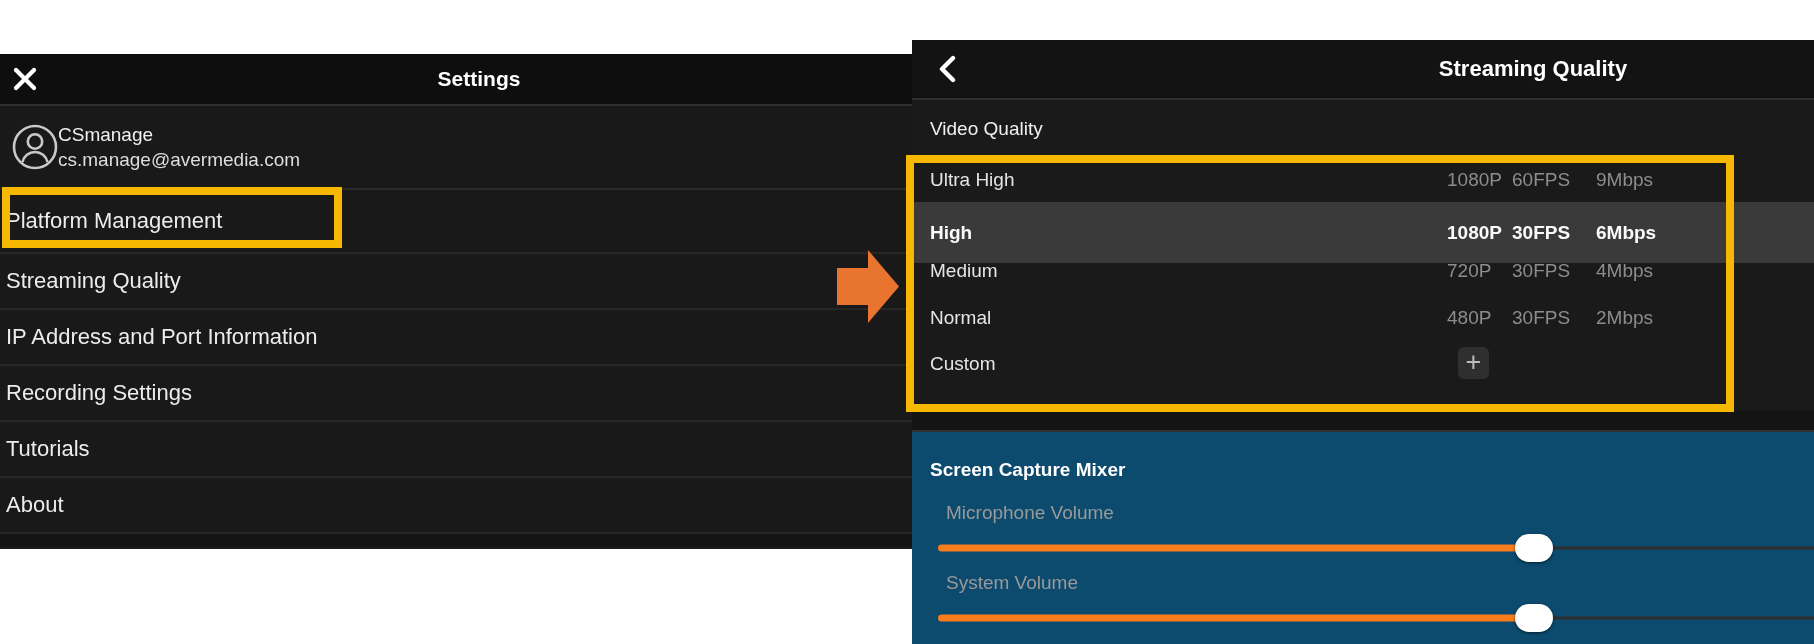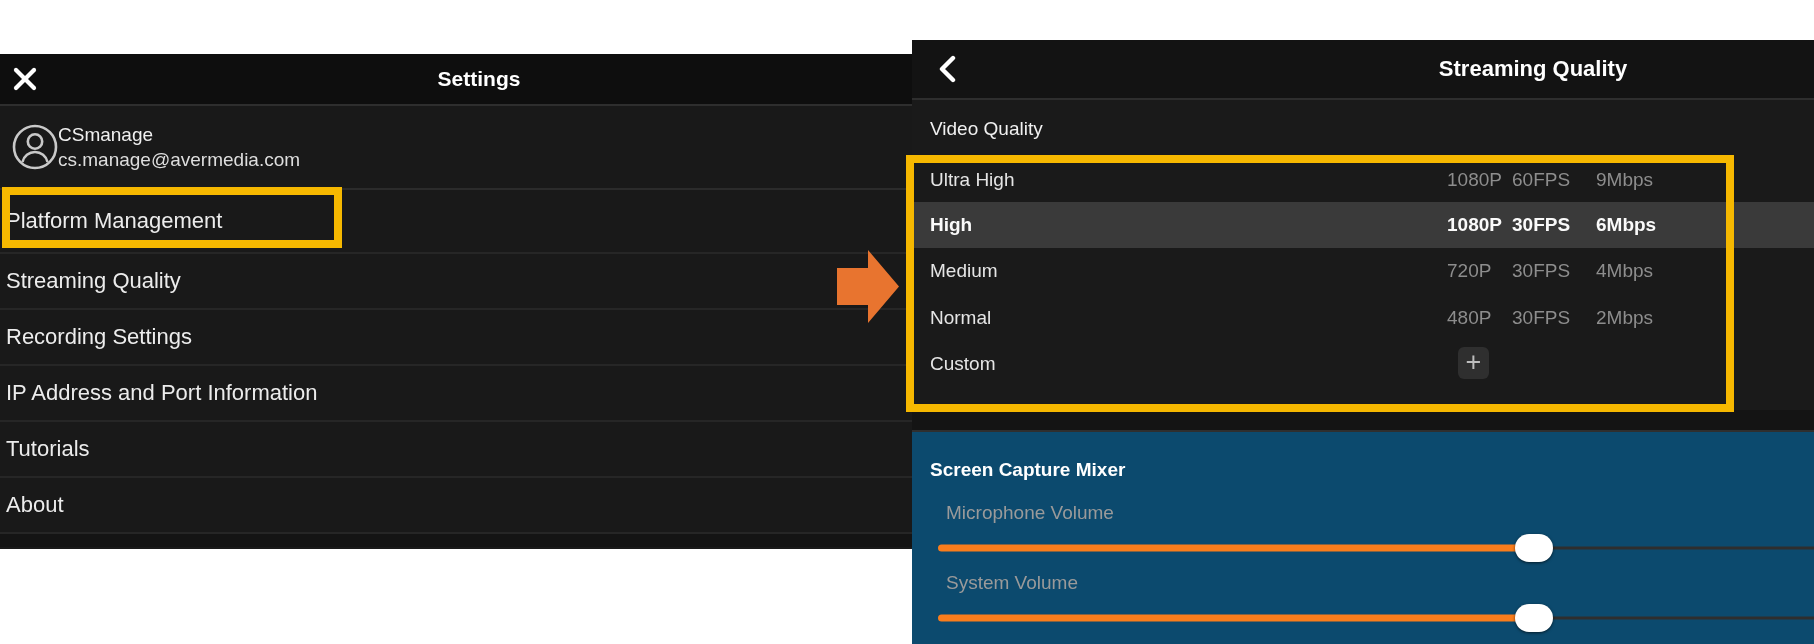--- a/index.html
+++ b/index.html
@@ -99,24 +99,24 @@
     </div>
   </div>
 
   <div class="menu-row" style="height:64px">
     <span>Platform Management</span>
   </div>
   <div class="menu-row" style="height:56px">
     <span>Streaming Quality</span>
   </div>
   <div class="menu-row" style="height:56px">
-    <span>Recording Settings</span>
+    <span>IP Address and Port Information</span>
   </div>
   <div class="menu-row" style="height:56px">
-    <span>IP Address and Port Information</span>
+    <span>Recording Settings</span>
   </div>
   <div class="menu-row" style="height:56px">
     <span>Tutorials</span>
   </div>
   <div class="menu-row" style="height:56px">
     <span>About</span>
   </div>
   <div id="left-bottom-strip"></div>
 </div>
 
@@ -139,21 +139,21 @@
   <div id="vq-header">
     <span>Video Quality</span>
   </div>
 
   <div class="q-row" style="top:117px;height:45px">
     <span class="q-name">Ultra High</span>
     <span class="q-val v1">1080P</span>
     <span class="q-val v2">60FPS</span>
     <span class="q-val v3">9Mbps</span>
   </div>
-  <div class="q-row sel" style="top:162px;height:46px">
+  <div class="q-row sel" style="top:162px;height:61px">
     <span class="q-name">High</span>
     <span class="q-val v1">1080P</span>
     <span class="q-val v2">30FPS</span>
     <span class="q-val v3">6Mbps</span>
   </div>
   <div class="q-row" style="top:208px;height:46px">
     <span class="q-name">Medium</span>
     <span class="q-val v1">720P</span>
     <span class="q-val v2">30FPS</span>
     <span class="q-val v3">4Mbps</span>

